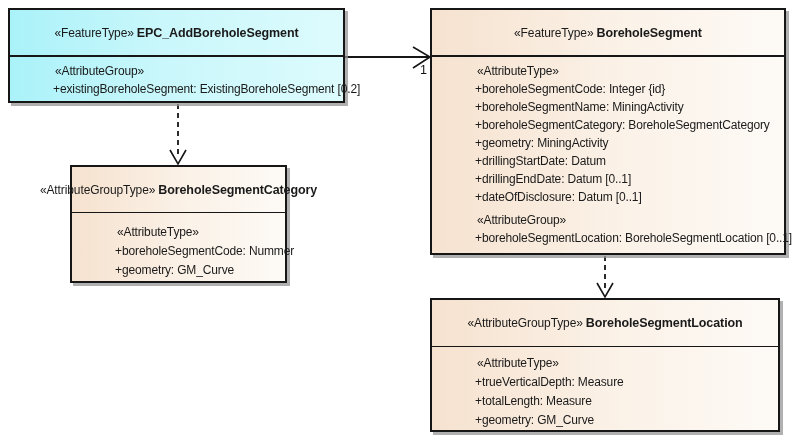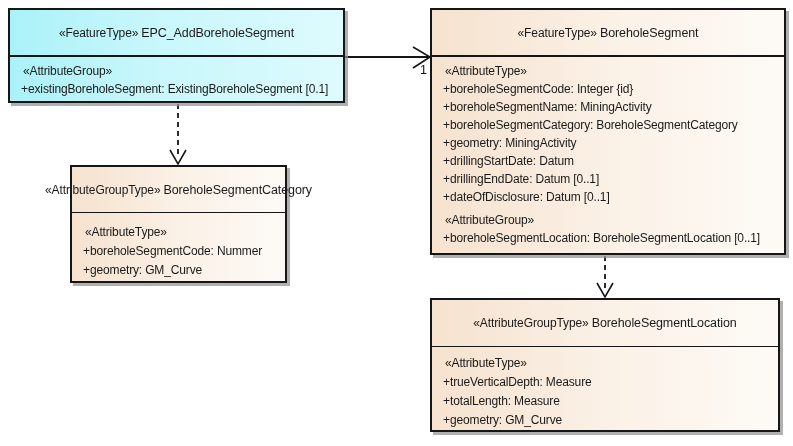--- a/index.html
+++ b/index.html
@@ -25,23 +25,23 @@
   .box-header {
     display: flex;
     flex-direction: row;
     align-items: center;
     justify-content: center;
     gap: 3px;
     border-bottom: 2px solid #161616;
     text-align: center;
   }
   .stereo-label { font-size: 12px; letter-spacing: -0.1px; }
-  .box-name   { font-size: 12.5px; font-weight: normal; letter-spacing: -0.1px; }
+  .box-name   { font-size: 12.5px; font-weight: bold; letter-spacing: -0.1px; }
 
-  .box-body { padding-top: 5px; }
+  .box-body { padding-top: 5px; margin-left: 32px; }
   .row {
     display: flex;
     align-items: center;
     height: 18px;
     font-size: 12px;
     letter-spacing: -0.15px;
     white-space: nowrap;
   }
   .row .vis { width: 16px; padding-left: 11px; flex: none; }
   .row .attr-text { padding-left: 2px; }
@@ -89,21 +89,21 @@
 
   <div class="uml-box box-cyan" style="left:8px; top:8px; width:337px; height:95px;">
     <div class="box-header" style="height:47px;">
       <div class="stereo-label">«FeatureType»</div>
       <div class="box-name">EPC_AddBoreholeSegment</div>
     </div>
     <div class="box-body">
       <div class="row stereo-row">«AttributeGroup»</div>
       <div class="row">
         <span class="vis">+</span>
-        <span class="attr-text">existingBoreholeSegment: ExistingBoreholeSegment [0.1]</span>
+        <span class="attr-text">existingBoreholeSegment: ExistingBoreholeSegment [0.2]</span>
       </div>
     </div>
   </div>
 
   <div class="uml-box box-peach" style="left:430px; top:8px; width:356px; height:247px;">
     <div class="box-header" style="height:47px;">
       <div class="stereo-label">«FeatureType»</div>
       <div class="box-name">BoreholeSegment</div>
     </div>
     <div class="box-body">

